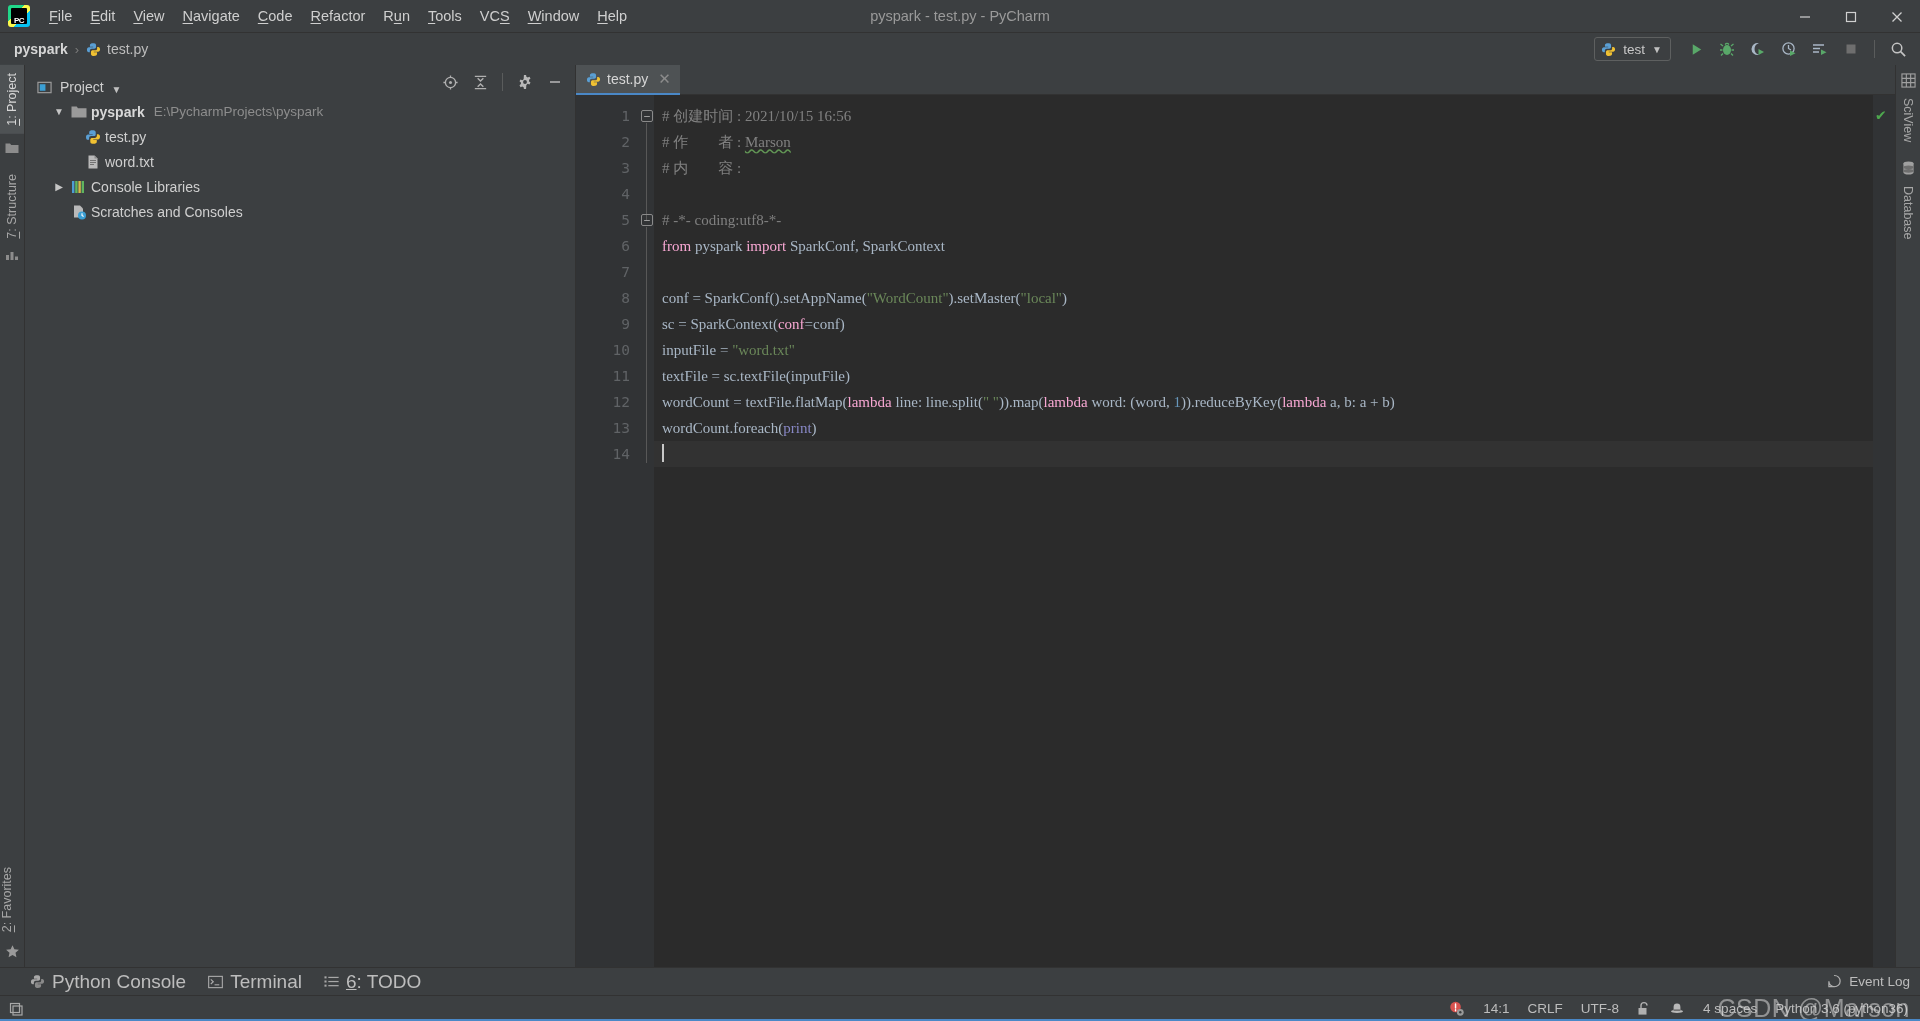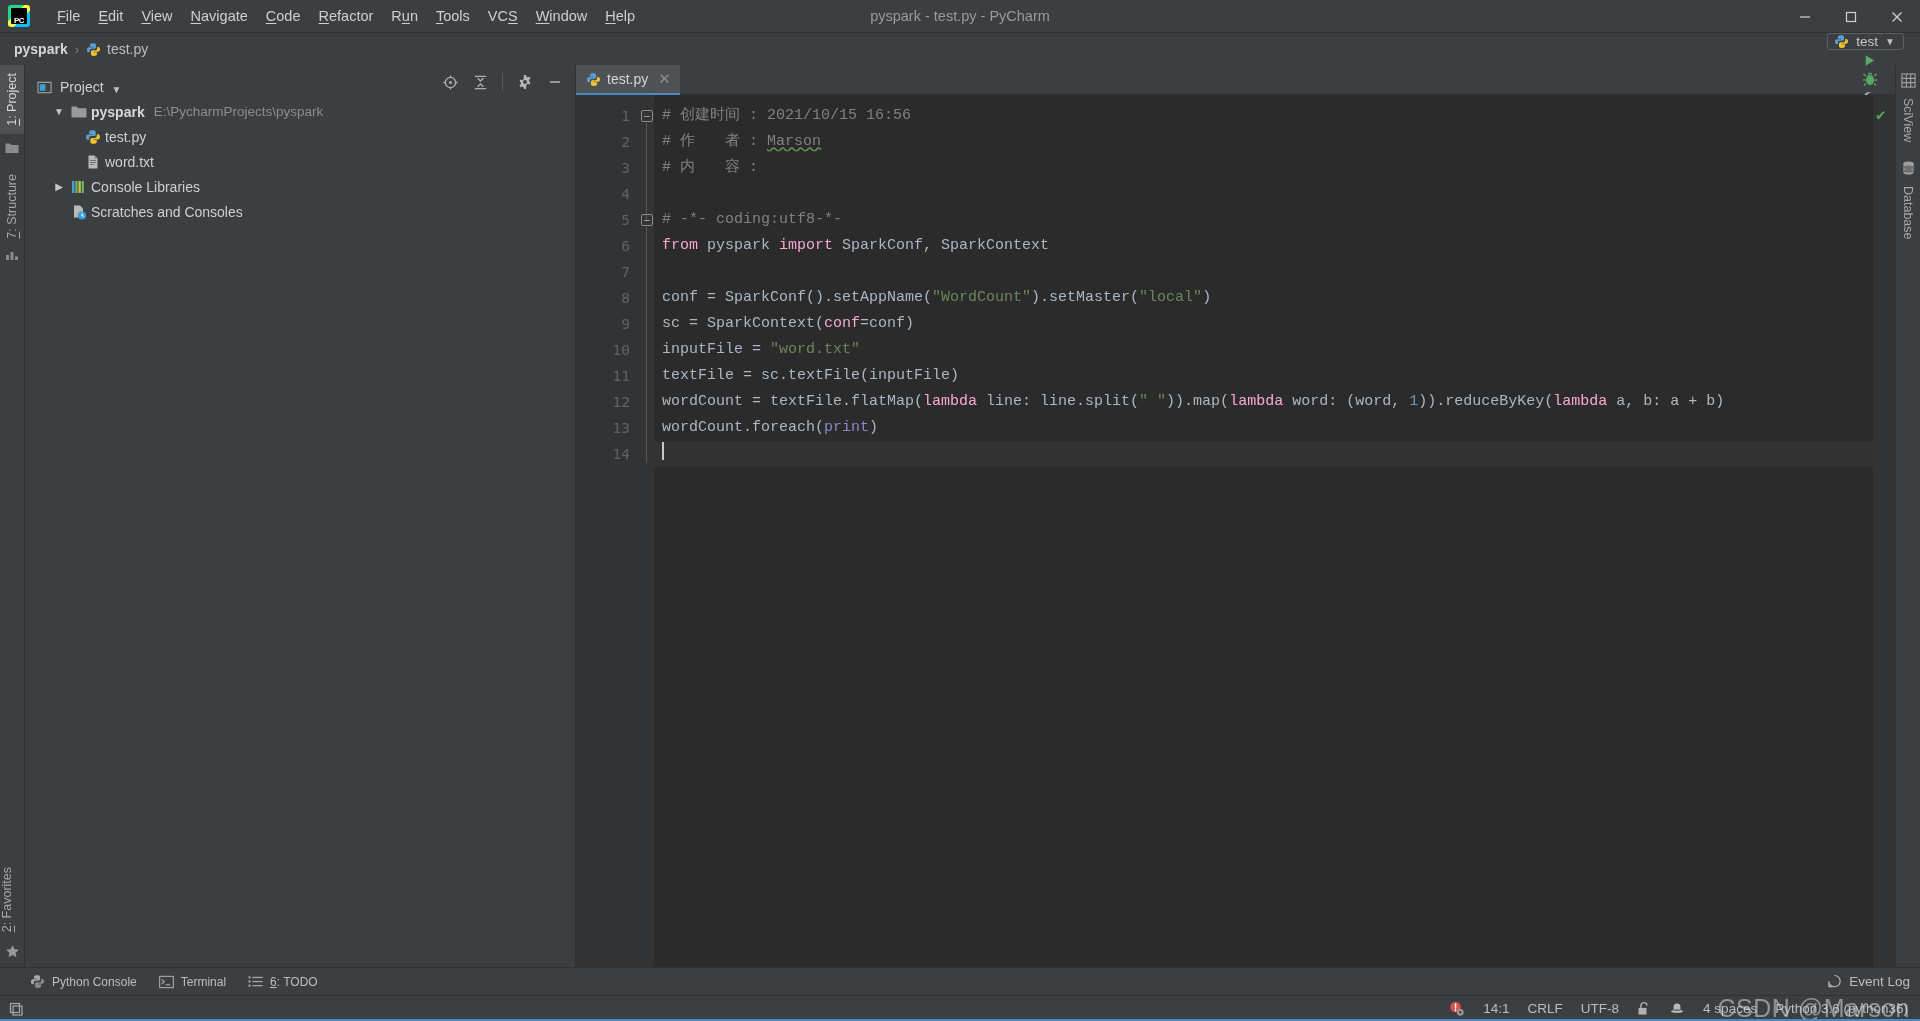--- a/index.html
+++ b/index.html
@@ -11,21 +11,21 @@
     color: #bbbbbb;
     -webkit-font-smoothing: antialiased;
   }
   #app { position: relative; width: 1920px; height: 1021px; display: flex; flex-direction: column; }
 
   
   .menubar {
     height: 33px; background: #3c3f41; display: flex; align-items: center;
     position: relative; flex: 0 0 33px; border-bottom: 1px solid #323232;
   }
-  .pc-logo { width: 26px; height: 26px; margin-left: 6px; margin-right: 16px; position: relative; flex: 0 0 26px; }
+  .pc-logo { width: 26px; height: 26px; margin-left: 6px; margin-right: 8px; position: relative; flex: 0 0 26px; }
   .pc-logo .sq { position: absolute; inset: 2px; border-radius: 3px;
      background: linear-gradient(135deg,#21d789 0%, #21d789 38%, #fcf84a 38%, #fcf84a 62%, #07c3f2 62%); }
   .pc-logo .inner { position: absolute; left: 5px; top: 5px; right: 5px; bottom: 5px; background:#000; border-radius:1px;}
   .pc-logo .txt { position:absolute; left:0; right:0; bottom:4px; text-align:center; color:#fff; font-size:8px; font-weight:bold; letter-spacing:-0.5px; font-family:"Liberation Sans",sans-serif;}
   .menu-item {
     font-size: 14.5px; color: #cfcfcf; padding: 4px 9px; cursor: default;
     white-space: nowrap;
   }
   .menu-item u { text-decoration: underline; text-underline-offset: 2px; }
   .win-title {
@@ -36,21 +36,21 @@
   .win-btn { width: 46px; height: 33px; display:flex; align-items:center; justify-content:center; color:#d0d0d0; font-size:15px;}
 
   
   .navbar {
     height: 32px; background: #3c3f41; display: flex; align-items: center;
     flex: 0 0 32px; position: relative; padding-left: 14px;
   }
   .crumb { font-size: 14px; color: #bdbdbd; display:flex; align-items:center; }
   .crumb.bold { font-weight: bold; color: #d6d6d6; }
   .crumb-sep { color: #7a7a7a; margin: 0 7px; font-size: 13px; }
-  .navbar-right { position: absolute; right: 8px; top:0; height: 32px; display: flex; align-items: center; gap: 3px; flex-direction: column; }
+  .navbar-right { position: absolute; right: 8px; top:0; height: 32px; display: flex; align-items: center; gap: 3px; }
   .runcfg {
     display: flex; align-items: center; gap: 7px; height: 24px; padding: 0 8px 0 6px;
     border: 1px solid #5e6060; border-radius: 3px; background: #3c3f41; margin-right: 8px;
   }
   .runcfg .label { font-size: 13.5px; color: #c9c9c9; }
   .tb-btn { width: 28px; height: 26px; display:flex; align-items:center; justify-content:center; }
   .tb-sep { width: 1px; height: 18px; background: #5a5c5c; margin: 0 6px; }
 
   
   .main { flex: 1 1 auto; display: flex; min-height: 0; }
@@ -105,21 +105,21 @@
     height: 26px; line-height: 26px; text-align: right; padding-right: 10px;
     color: #606366; font-size: 14.5px; font-family: "DejaVu Sans Mono", monospace;
   }
   .foldcol { width: 14px; flex: 0 0 14px; background: #313335; padding-top: 8px; position: relative; }
   .fold-mark { position:absolute; left: 1px; width: 12px; height: 12px; border: 1px solid #8a8a8a; border-radius:2px;
                display:flex; align-items:center; justify-content:center; color:#a5a5a5; font-size: 11px; line-height:1;}
   .fold-line { position: absolute; left: 6px; width: 1px; background: #585858; }
   .codearea { flex: 1 1 auto; padding-top: 8px; position: relative; overflow: hidden; }
   .cline {
     height: 26px; line-height: 26px; white-space: pre; font-size: 15px;
-    font-family: Liberation Mono, monospace; padding-left: 8px; color: #a9b7c6;
+    font-family: Liberation Serif, serif; padding-left: 8px; color: #a9b7c6;
   }
   .cline.caretline { background: #323232; }
   .caret { display:inline-block; width: 1.5px; height: 18px; background: #c8c8c8; vertical-align: -3px; }
   .cm { color: #808080; }
   .kw { color: #f9a8d4; }
   .str { color: #6a8759; }
   .num { color: #6897bb; }
   .bi { color: #8888c6; }
   .txt { color: #a9b7c6; }
   .typo { text-decoration: underline wavy #629755; text-decoration-skip-ink: none; }
@@ -130,21 +130,21 @@
   
   .rstrip { width: 25px; background: #3c3f41; flex: 0 0 25px; border-left: 1px solid #323232;
             display: flex; flex-direction: column; align-items: center; }
   .rstrip .vtab { writing-mode: vertical-rl; transform: none; }
 
   
   .bottombar {
     height: 28px; background: #3c3f41; display: flex; align-items: center; flex: 0 0 28px;
     border-top: 1px solid #323232; padding-left: 30px; gap: 22px; position: relative;
   }
-  .bbtn { display: flex; align-items: center; gap: 7px; font-size: 12px; color: #bdbdbd; }
+  .bbtn { display: flex; align-items: center; gap: 7px; font-size: 19px; color: #bdbdbd; }
   .bbtn u { text-decoration: underline; }
   .bottombar .right { position:absolute; right: 10px; display:flex; align-items:center; gap:7px; font-size: 13.5px; color:#bdbdbd;}
 
   
   .statusbar {
     height: 26px; background: #3c3f41; display: flex; align-items: center; flex: 0 0 26px;
     position: relative; padding-left: 4px; border-top: 1px solid #323232;
   }
   .sb-right { position: absolute; right: 12px; display: flex; align-items: center; gap: 18px; font-size: 13.5px; color: #bdbdbd; }
   .sb-item { display: flex; align-items: center; gap: 6px; white-space: nowrap; }

